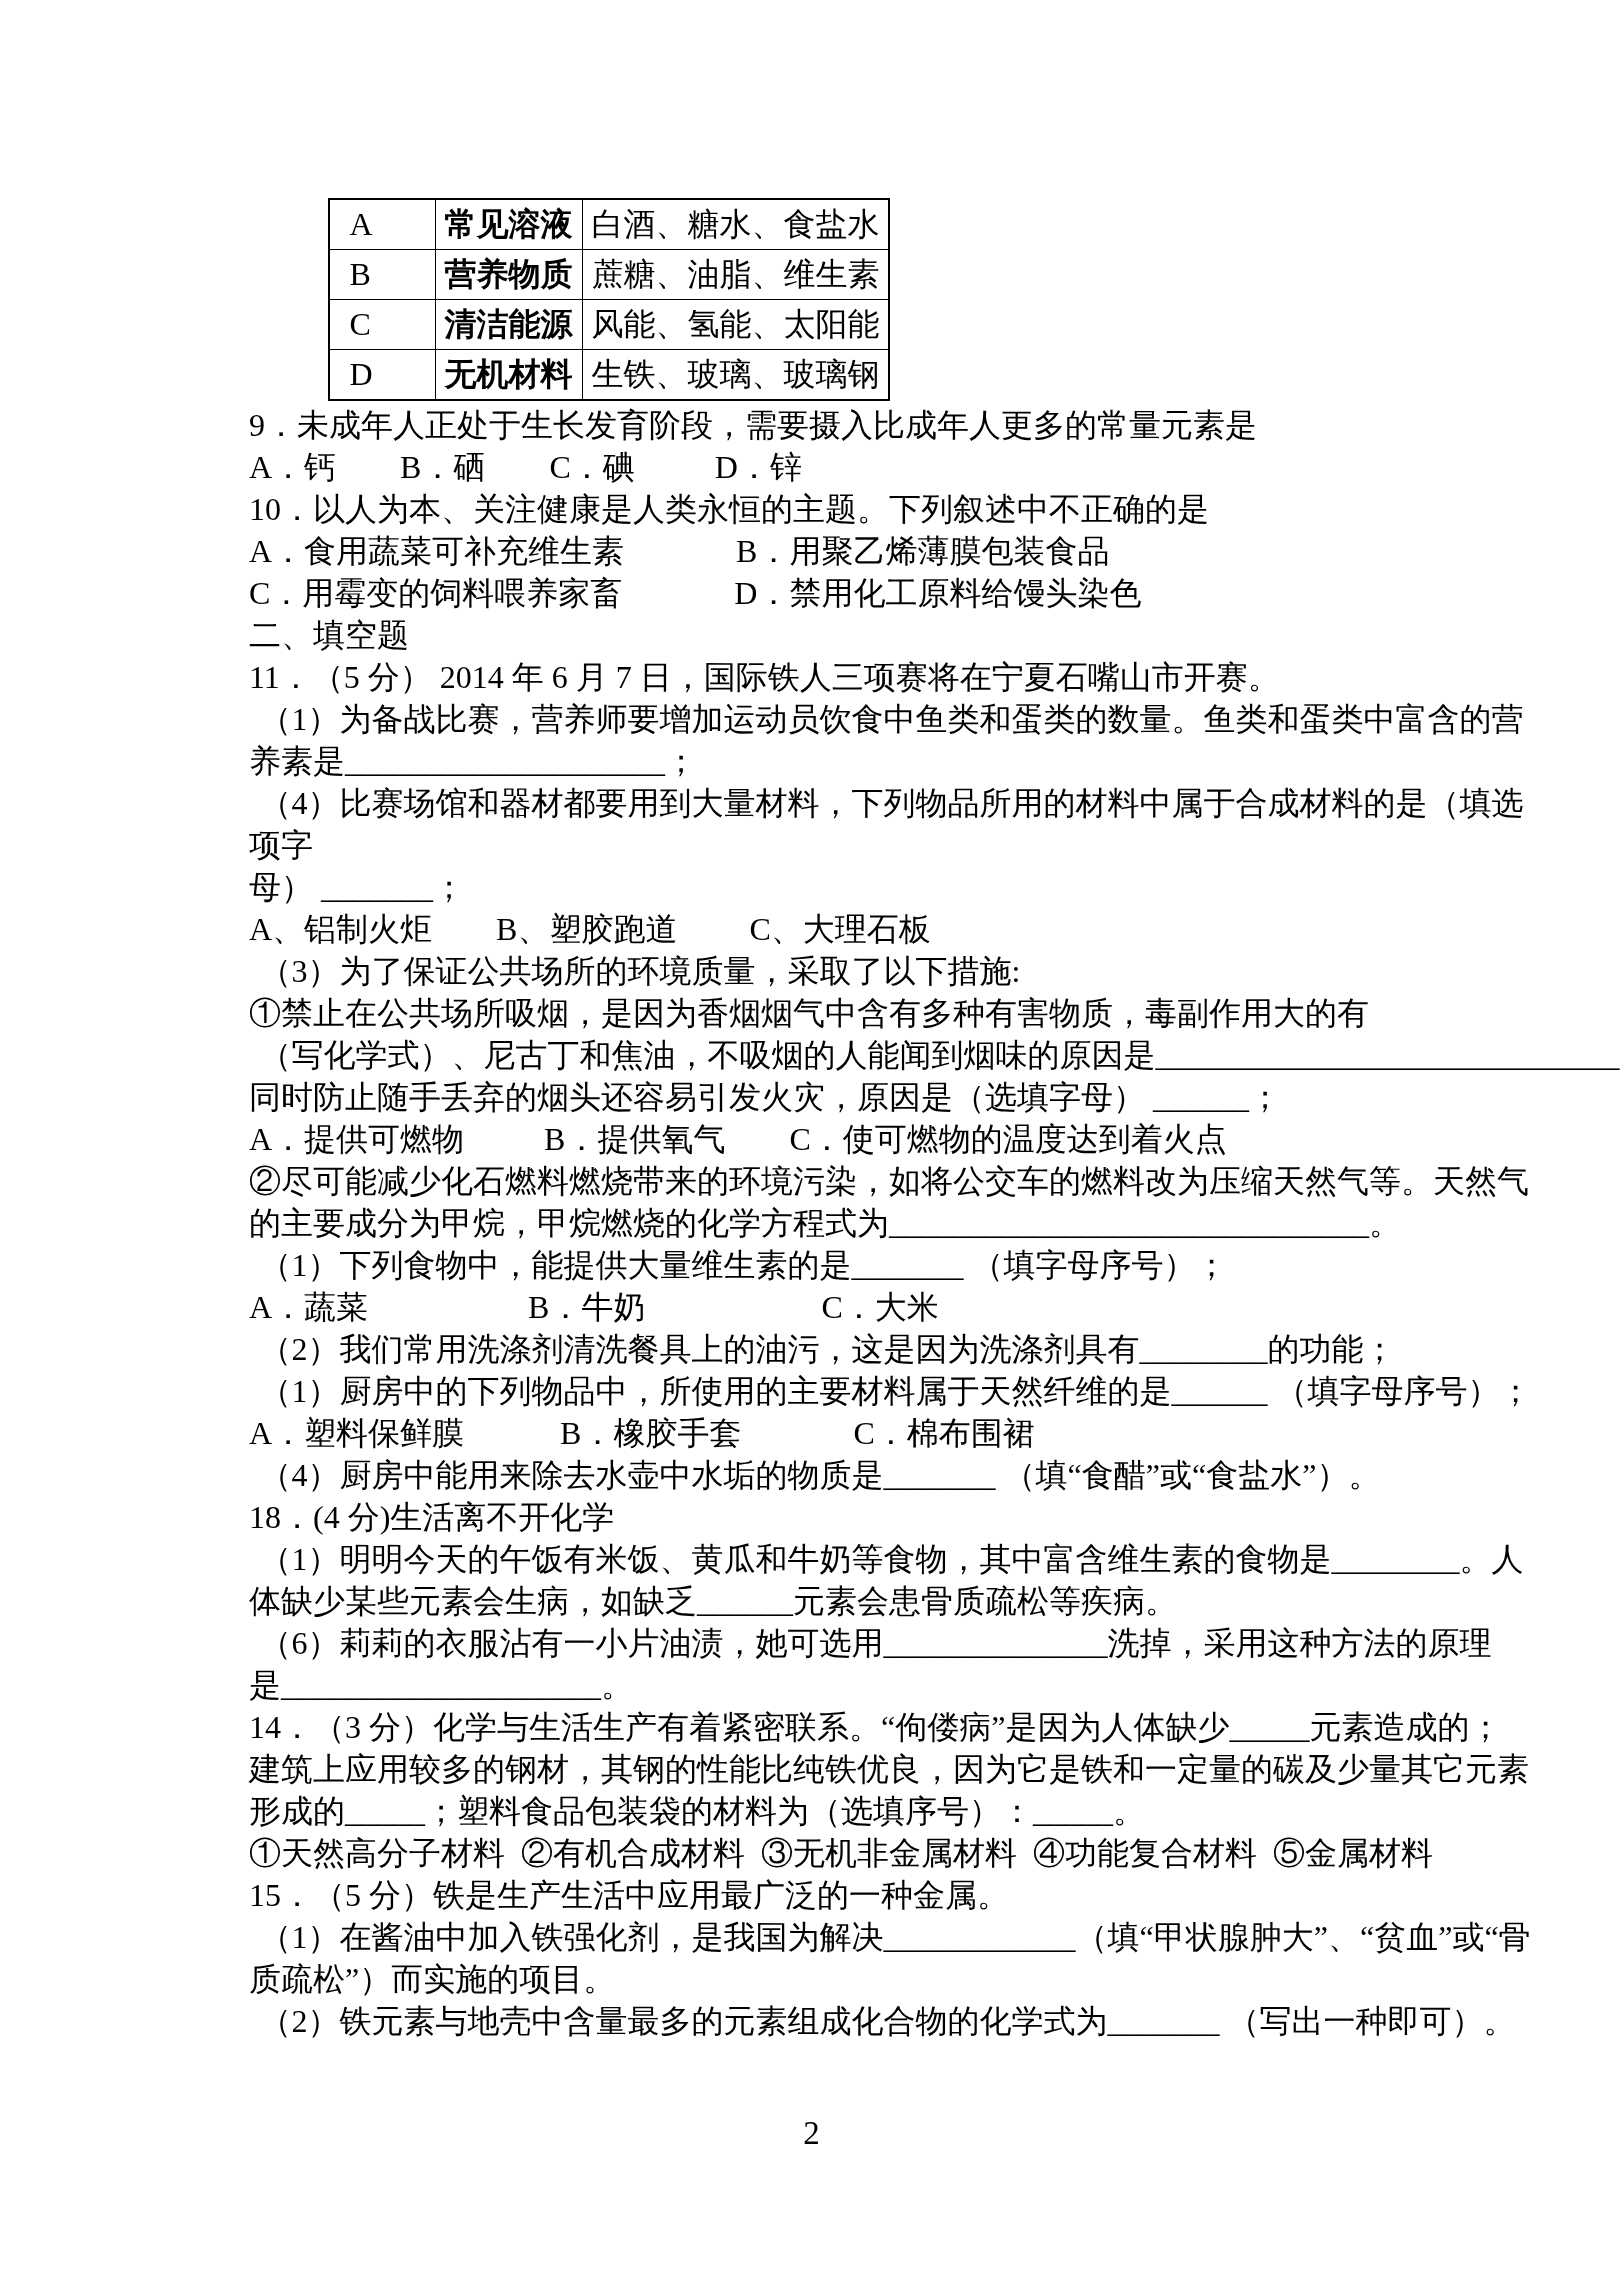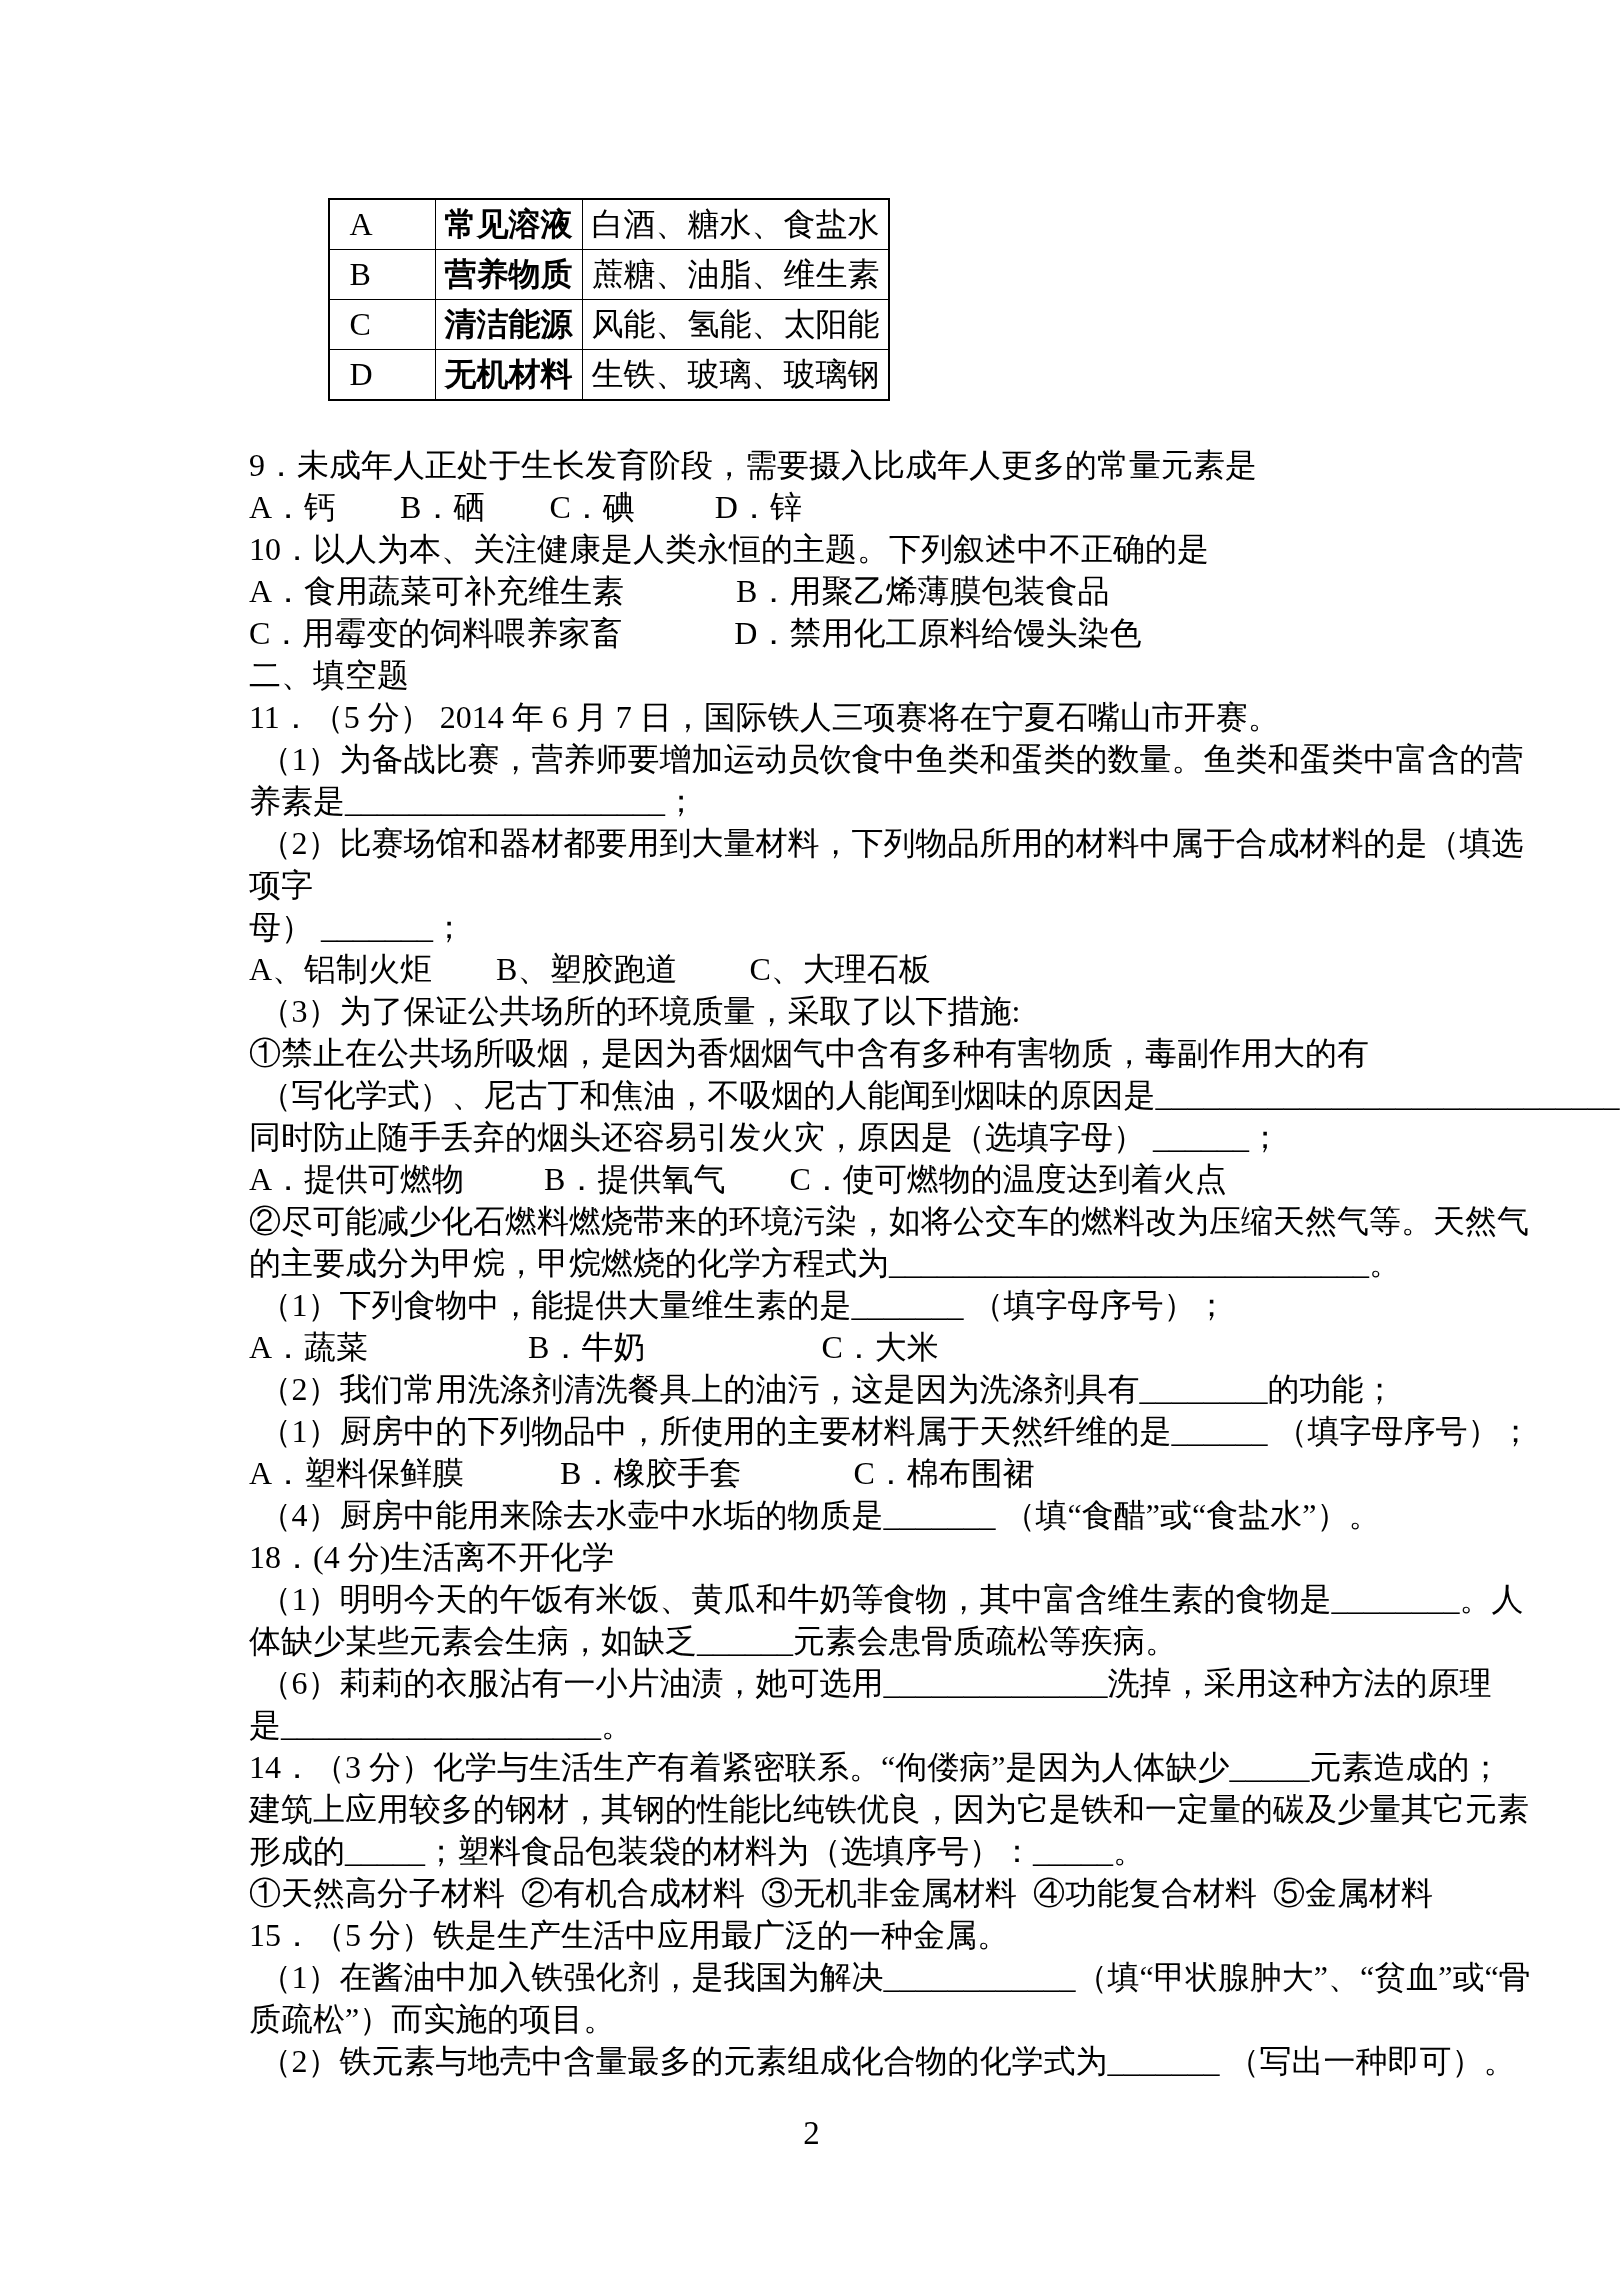--- a/index.html
+++ b/index.html
@@ -32,21 +32,20 @@
   }
   .cls-table td.c1 { width: 85px; padding-left: 19.6px; }
   .cls-table td.c2 { width: 146px; text-align: center; font-weight: bold; }
   .cls-table td.c3 { width: 296px; padding-left: 9px; }
   
   .text-flow {
     position: absolute;
     left: 249px;
     top: 404px;
     width: 1329px;
-    margin-top: 40px;
   }
   .line {
     height: 42px;
     line-height: 42px;
     font-size: 32px;
     white-space: pre;
     overflow: visible;
   }
   .line.indent { padding-left: 10.6px; }
   .page-number {
@@ -92,21 +91,21 @@
   <div class="text-flow">
     <div class="line">9．未成年人正处于生长发育阶段，需要摄入比成年人更多的常量元素是</div>
     <div class="line">A．钙        B．硒        C．碘          D．锌</div>
     <div class="line">10．以人为本、关注健康是人类永恒的主题。下列叙述中不正确的是</div>
     <div class="line">A．食用蔬菜可补充维生素              B．用聚乙烯薄膜包装食品</div>
     <div class="line">C．用霉变的饲料喂养家畜              D．禁用化工原料给馒头染色</div>
     <div class="line">二、填空题</div>
     <div class="line">11．（5 分） 2014 年 6 月 7 日，国际铁人三项赛将在宁夏石嘴山市开赛。</div>
     <div class="line indent">（1）为备战比赛，营养师要增加运动员饮食中鱼类和蛋类的数量。鱼类和蛋类中富含的营</div>
     <div class="line">养素是____________________；</div>
-    <div class="line indent">（2）比赛场馆和器材都要用到大量材料，下列物品所用的材料中属于合成材料的是（填选</div>
+    <div class="line indent">（4）比赛场馆和器材都要用到大量材料，下列物品所用的材料中属于合成材料的是（填选</div>
     <div class="line">项字</div>
     <div class="line">母） _______；</div>
     <div class="line">A、铝制火炬        B、塑胶跑道         C、大理石板</div>
     <div class="line indent">（3）为了保证公共场所的环境质量，采取了以下措施:</div>
     <div class="line">①禁止在公共场所吸烟，是因为香烟烟气中含有多种有害物质，毒副作用大的有</div>
     <div class="line indent">（写化学式）、尼古丁和焦油，不吸烟的人能闻到烟味的原因是_____________________________，</div>
     <div class="line">同时防止随手丢弃的烟头还容易引发火灾，原因是（选填字母） ______；</div>
     <div class="line">A．提供可燃物          B．提供氧气        C．使可燃物的温度达到着火点</div>
     <div class="line">②尽可能减少化石燃料燃烧带来的环境污染，如将公交车的燃料改为压缩天然气等。天然气</div>
     <div class="line">的主要成分为甲烷，甲烷燃烧的化学方程式为______________________________。</div>

